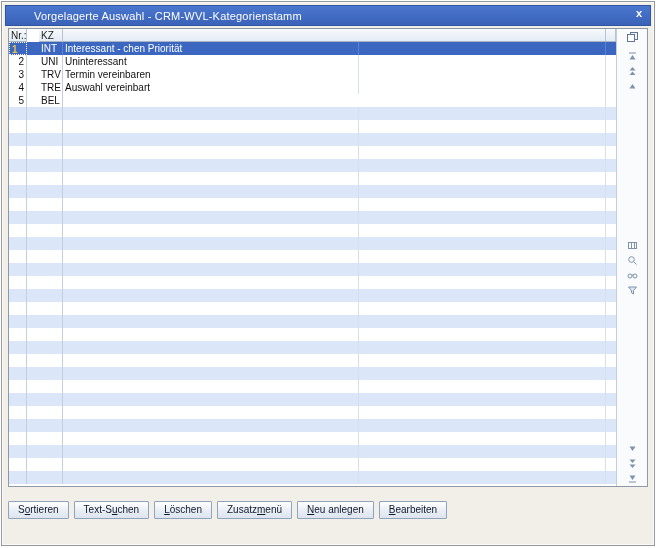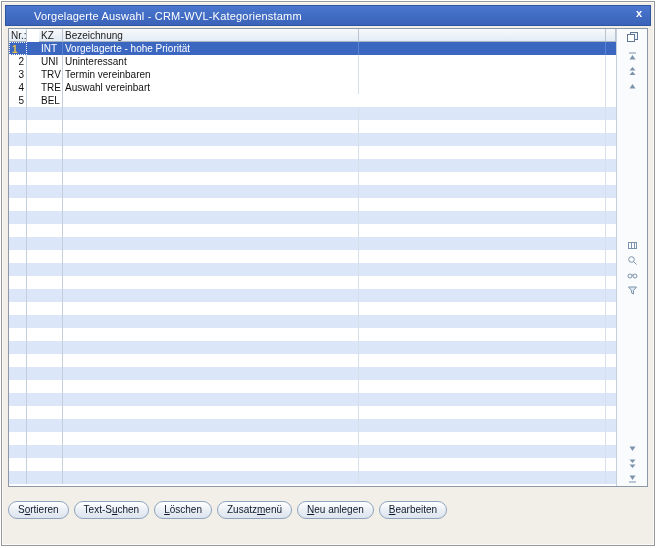--- a/index.html
+++ b/index.html
@@ -35,46 +35,45 @@
   .row.selected .c-kz{border-right-color:#5b82d2;}
   .side-rail{width:30px;background:#fafbfd;border-left:1px solid #c3cedb;
     display:flex;flex-direction:column;align-items:center;}
   .rail-icon{width:15px;height:13px;display:flex;align-items:center;justify-content:center;
     margin:1px 0;}
   .rail-spacer{flex:1;}
   .rail-top-gap{height:5px;}
   .button-row{position:absolute;left:6px;top:499px;display:flex;gap:5px;}
   .btn{height:18px;padding:0 9px;font-size:10px;font-family:"Liberation Sans",sans-serif;
     color:#101a2c;background:linear-gradient(#ffffff,#e9eef5 55%,#dde4ee);
-    border:1px solid var(--button-border);border-radius:9px;line-height:16px;
+    border:1px solid var(--button-border);border-radius:1px;line-height:16px;
     box-shadow:0 1px 0 rgba(255,255,255,.8) inset;cursor:default;white-space:nowrap;}
   .btn u{text-decoration:underline;}
 </style>
 </head>
 <body>
 
 <div class="window">
   <div class="titlebar">
     <span class="title">Vorgelagerte Auswahl - CRM-WVL-Kategorienstamm</span>
     <span class="close">x</span>
   </div>
 
   <div class="table-frame">
     <div class="grid" id="grid">
         <div class="row header">
           <div class="cell c-nr">Nr.:</div>
           <div class="cell c-kz">KZ</div>
-          <div class="cell c-bez">Bezeichnung</div>
           <div class="cell c-extra"></div>
           <div class="cell c-end"></div>
         </div>
         <div class="row selected">
           <div class="cell c-nr">1</div>
           <div class="cell c-kz">INT</div>
-          <div class="cell c-bez">Vorgelagerte - hohe Priorität</div>
+          <div class="cell c-bez">Interessant - chen Priorität</div>
           <div class="cell c-extra"></div>
           <div class="cell c-end"></div>
         </div>
         <div class="row">
           <div class="cell c-nr">2</div>
           <div class="cell c-kz">UNI</div>
           <div class="cell c-bez">Uninteressant</div>
           <div class="cell c-extra"></div>
           <div class="cell c-end"></div>
         </div>

